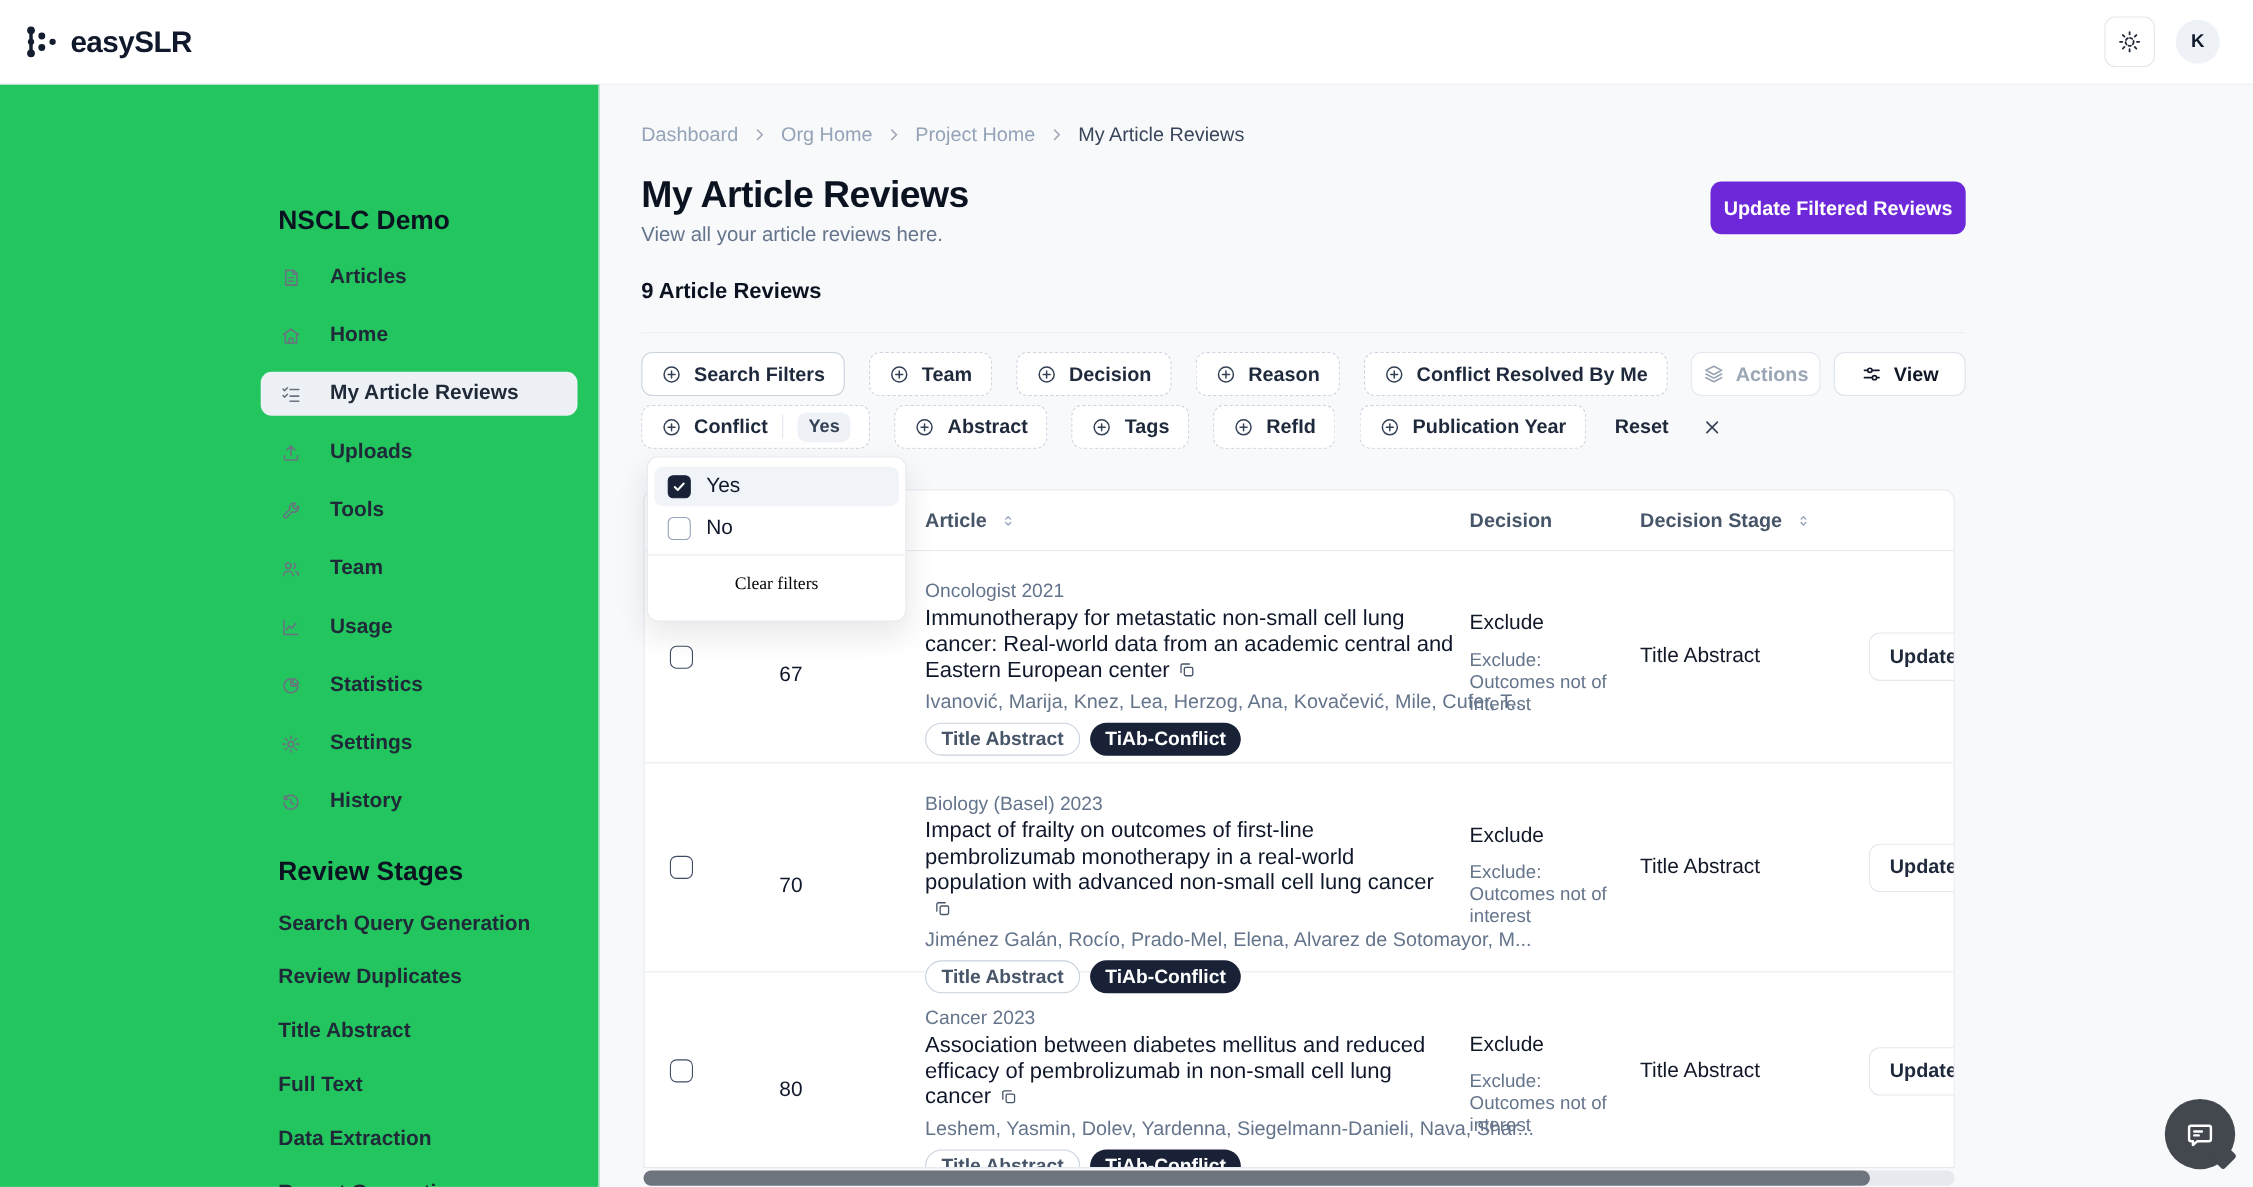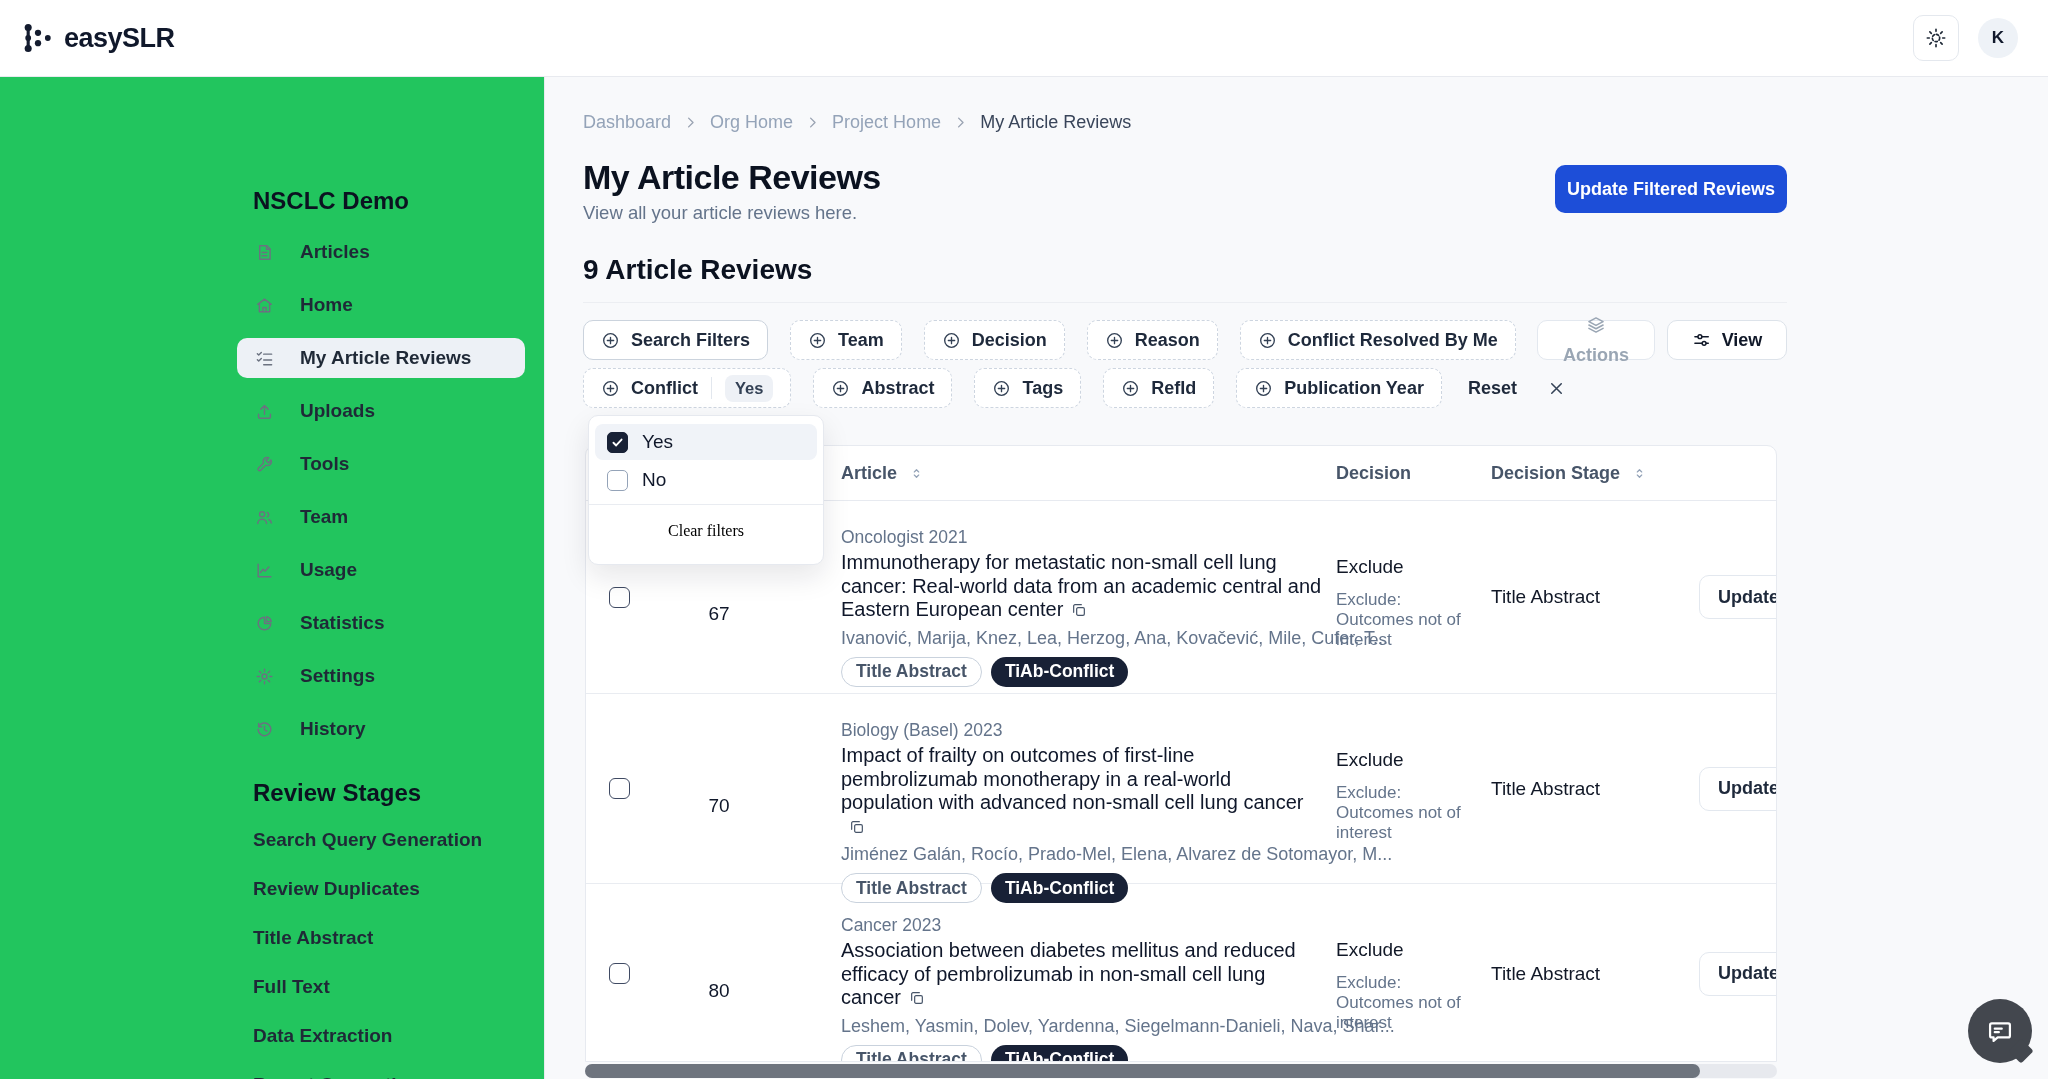--- a/index.html
+++ b/index.html
@@ -34,42 +34,42 @@
                 display:flex; align-items:center; }
 
   
   .breadcrumb { position:absolute; left:583px; top:112px; display:flex; align-items:center; gap:12px;
                 font-size:18px; color:#94a3b8; }
   .crumb { color:#94a3b8; }
   .crumb.current { color:#39455a; }
   .page-title { position:absolute; left:583px; top:158px; font-size:34px; font-weight:800; color:#0b1220;
                 letter-spacing:-0.5px; }
   .page-subtitle { position:absolute; left:583px; top:202px; font-size:18.5px; color:#64748b; }
-  .update-filtered-btn { position:absolute; left:1555px; top:165px; width:232px; height:48px; background:#1d4ed8;
+  .update-filtered-btn { position:absolute; left:1555px; top:165px; width:232px; height:48px; background:#6d28d9;
                 color:#fff; font-size:18px; font-weight:600; border:none; border-radius:10px;
                 display:flex; align-items:center; justify-content:center; font-family:inherit; }
-  .count-heading { position:absolute; left:583px; top:254px; font-size:28px; font-weight:800; color:#0b1220; }
+  .count-heading { position:absolute; left:583px; top:254px; font-size:20px; font-weight:800; color:#0b1220; }
   .section-divider { position:absolute; left:583px; top:302px; width:1204px; height:1px; background:#eceef2; }
 
   
   .filter-row1 { position:absolute; left:583px; top:320px; display:flex; gap:22px; }
   .filter-row2 { position:absolute; left:583px; top:368px; display:flex; gap:22px; align-items:center; }
   .chip { height:40px; display:flex; align-items:center; gap:11px; padding:0 17px; background:#fff;
           border:1.5px dashed #cdd5e0; border-radius:10px; font-size:18px; font-weight:600; color:#1e293b; }
   .chip.solid { border:1px solid #cbd3dd; }
   .chip .vdiv { width:1px; height:22px; background:#e2e7ee; margin:0 2px; }
   .chip .chip-value { background:#eef1f6; border-radius:8px; padding:4px 10px; font-size:16.5px;
                       font-weight:600; color:#334155; }
   .reset-btn { font-size:18px; font-weight:600; color:#1e293b; margin-left:4px; }
   .clear-x { margin-left:8px; color:#334155; display:flex; align-items:center; }
   .toolbar { position:absolute; top:320px; left:1537px; display:flex; gap:12px; }
   .tb-btn { height:40px; border-radius:10px; border:1px solid #e3e8ef; background:#fff; display:flex;
             align-items:center; justify-content:center; gap:10px; font-size:18px; font-weight:600;
             font-family:inherit; }
-  .actions-btn { width:118px; color:#9aa6b4;flex-direction:column; }
+  .actions-btn { width:118px; color:#9aa6b4; }
   .view-btn { width:120px; color:#101828; border-color:#dde3ea; }
 
   
   .dropdown { position:absolute; left:588px; top:415px; width:236px; height:150px; background:#fff;
               border:1px solid #e6e9ef; border-radius:10px; box-shadow:0 12px 28px rgba(15,23,42,.10);
               z-index:40; padding-top:8px; }
   .dd-option { height:36px; margin:0 6px 2px 6px; border-radius:8px; display:flex; align-items:center;
                gap:14px; padding:0 12px; font-size:19px; color:#0f172a; }
   .dd-option.highlight { background:#f0f3f8; }
   .checkbox { width:21px; height:21px; border-radius:5px; border:1.5px solid #94a3b8; background:#fff;

